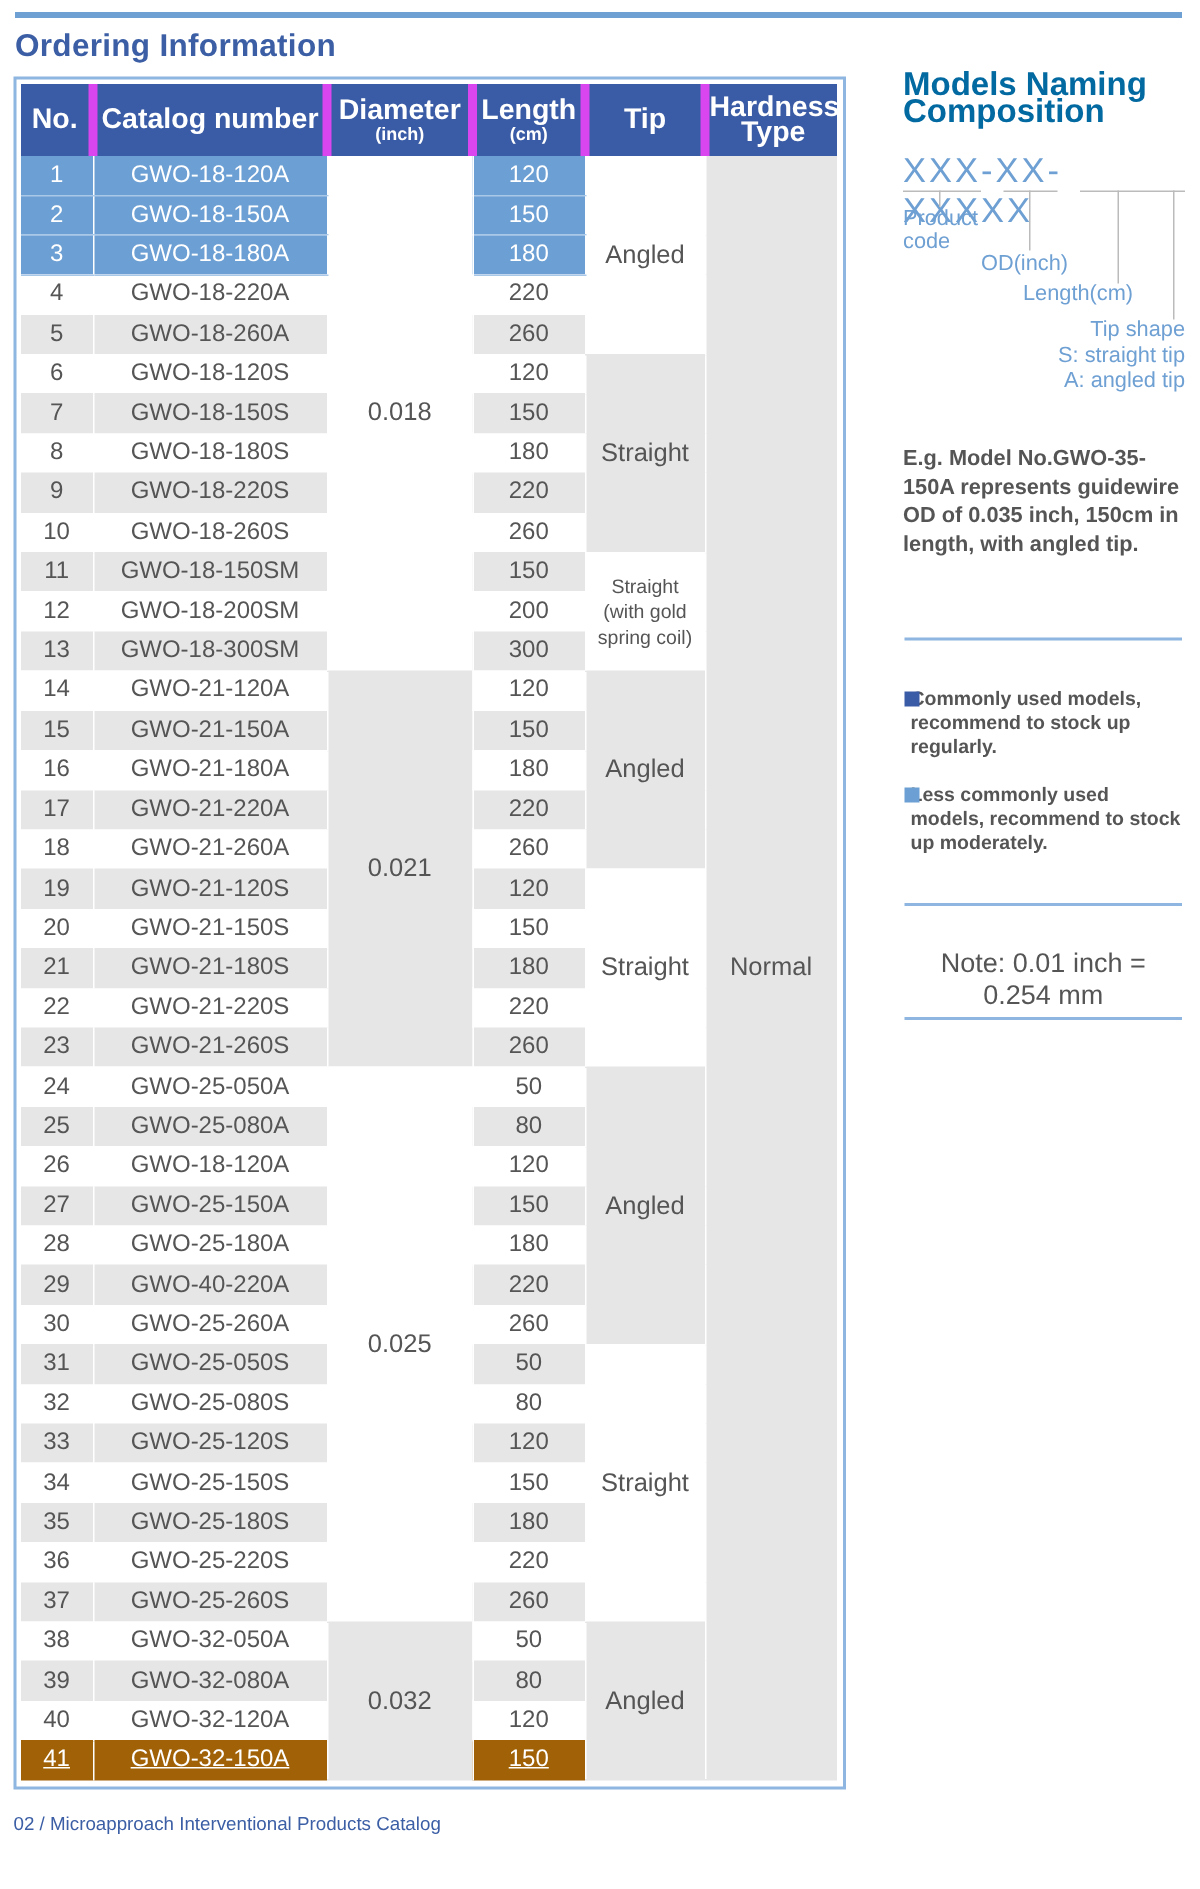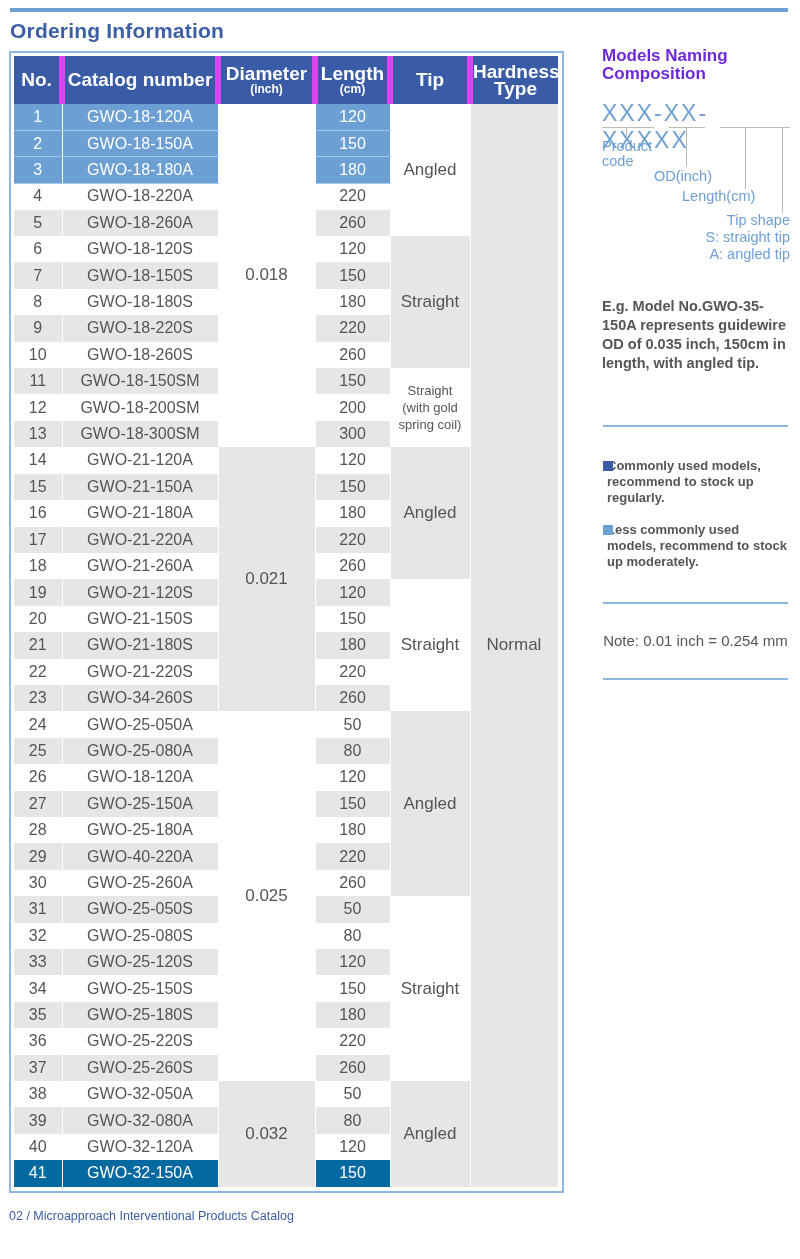--- a/index.html
+++ b/index.html
@@ -8,36 +8,36 @@
   .title { position:absolute; left:10px; top:19px; font-size:21px; font-weight:bold; color:#3b5ea5; letter-spacing:0.2px; }
   .frame { position:absolute; left:9px; top:51px; width:555px; height:1142px; border:2px solid #8eb6e0; box-sizing:border-box; }
   table.ot { position:absolute; left:14px; top:56px; border-collapse:collapse; table-layout:fixed; width:544px; }
   table.ot th { background:#3a5ba5; color:#fff; font-weight:bold; height:48px; padding:0; border-right:6px solid #d946ef; font-size:19px; line-height:18px; }
   table.ot th:last-child { border-right:none; }
   table.ot th .sub { display:block; font-size:12px; line-height:13px; }
   table.ot td { height:26.42px; padding:0; text-align:center; font-size:16px; color:#555; border-right:1px solid #fff; border-bottom:1px solid transparent; box-sizing:border-box; }
   table.ot td.g { background:#e6e6e6; }
   table.ot td.w { background:#fff; }
   table.ot td.lb { background:#6c9fd3; color:#fff; border-bottom:1px solid #a9c8e8; }
-  table.ot td.db { background:#0369a1; color:#fff; }
+  table.ot td.db { background:#a16207; color:#fff;text-decoration:underline; }
   table.ot td.merge { font-size:17px; }
   table.ot td.small { font-size:13px; line-height:17px; }
   .side { position:absolute; left:602px; width:188px; }
-  .side-title { top:47px; font-size:17px; font-weight:bold; color:#6d28d9; line-height:18px; }
+  .side-title { top:47px; font-size:22px; font-weight:bold; color:#0369a1; line-height:18px; }
   .naming { position:absolute; left:602px; top:100px; width:190px; height:170px; color:#6fa0d3; }
   .naming .code { position:absolute; top:0; left:0; font-size:23px; letter-spacing:2px; }
   .naming .lbl { position:absolute; font-size:14.5px; line-height:15px; }
   .naming .ln { position:absolute; background:#bbb; width:1px; }
   .naming .ul { position:absolute; background:#bbb; height:1px; top:27px; }
   .eg { top:297px; font-size:14.5px; font-weight:bold; color:#555; line-height:19px; }
   .hr { position:absolute; left:603px; width:185px; height:2px; background:#8eb6e0; }
   .legend { position:absolute; left:603px; width:185px; font-size:13px; color:#555; line-height:16px; }
   .legend .sw { position:absolute; left:0; top:3px; width:10px; height:10px; }
   .legend .tx { margin-left:4px; display:block;font-weight:bold; }
-  .note { position:absolute; left:603px; top:632px; width:185px; text-align:center; font-size:15px; color:#555; }
+  .note { position:absolute; left:603px; top:632px; width:185px; text-align:center; font-size:18px; color:#555; }
   .footer { position:absolute; left:9px; top:1209px; font-size:12.5px; color:#3b5ea5; }
 </style>
 </head>
 <body>
 
 <div class="topbar"></div>
 <div class="title">Ordering Information</div>
 
 <div class="frame"></div>
 <table class="ot">
@@ -173,21 +173,21 @@
         <td class="g">GWO-21-180S</td>
         <td class="g">180</td>
       </tr>
       <tr>
         <td class="w">22</td>
         <td class="w">GWO-21-220S</td>
         <td class="w">220</td>
       </tr>
       <tr>
         <td class="g">23</td>
-        <td class="g">GWO-34-260S</td>
+        <td class="g">GWO-21-260S</td>
         <td class="g">260</td>
       </tr>
       <tr>
         <td class="w">24</td>
         <td class="w">GWO-25-050A</td>
         <td class="w merge" rowspan="14">0.025</td>
         <td class="w">50</td>
         <td class="g merge" rowspan="7">Angled</td>
       </tr>
       <tr>

